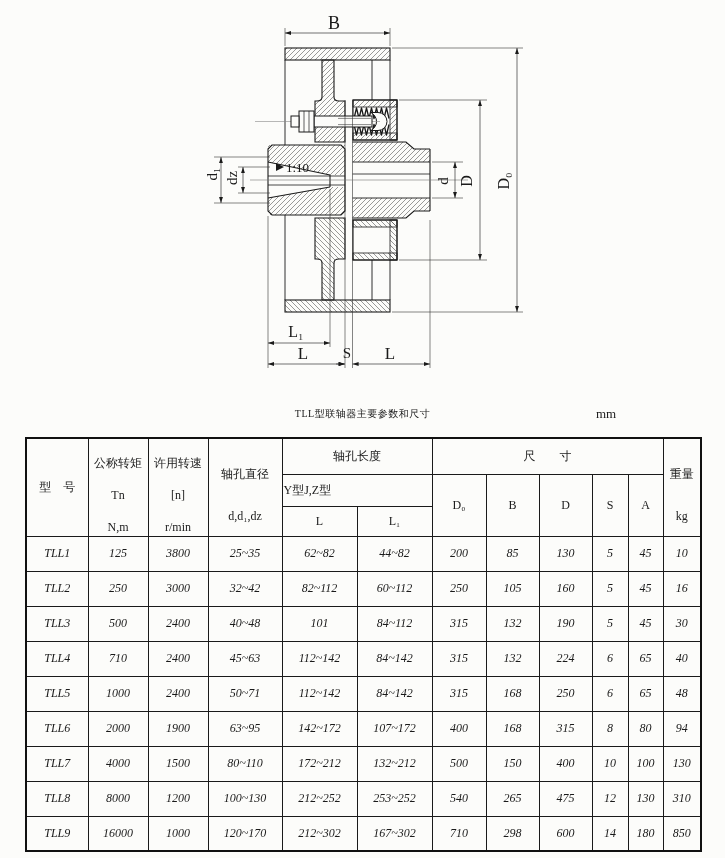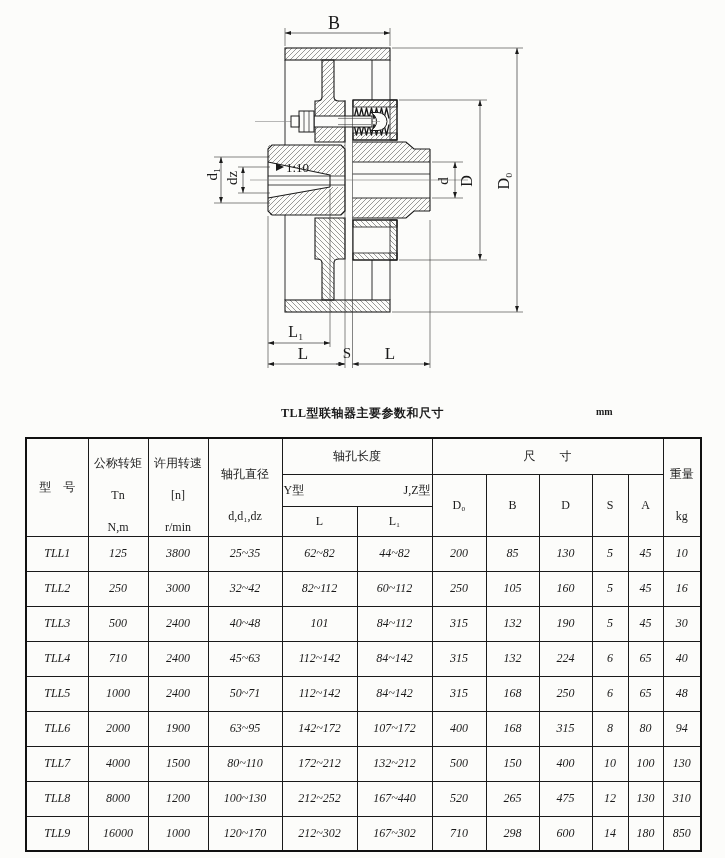--- a/index.html
+++ b/index.html
@@ -5,40 +5,40 @@
   html,body{margin:0;padding:0;}
   body{
     width:725px;height:858px;position:relative;
     background:#fcfcfa;
     font-family:"Liberation Serif","DejaVu Serif",serif;
     color:#1a1a1a;
   }
   svg text{font-family:"Liberation Serif","DejaVu Serif",serif;fill:#1a1a1a;}
   .drawing{position:absolute;top:0;left:0;}
   .title-row{position:absolute;top:403px;left:0;width:725px;text-align:center;}
-  .tbl-title{font-weight:bold;font-size:12px;letter-spacing:.5px;}
-  .unit{position:absolute;top:406px;left:596px;font-size:10px;font-weight:bold;}
+  .tbl-title{font-weight:normal;font-size:10px;letter-spacing:.5px;}
+  .unit{position:absolute;top:406px;left:596px;font-size:13px;font-weight:normal;}
   table.spec{
     position:absolute;top:437px;left:25px;width:675px;
     border-collapse:collapse;table-layout:fixed;
     font-size:12px;
   }
   table.spec th,table.spec td{
     border:1px solid #1a1a1a;text-align:center;vertical-align:middle;
     font-weight:normal;padding:0 1px;line-height:1.35;
   }
   table.spec{border:2px solid #111;}
   thead tr.r1{height:36px;}
   thead tr.r2{height:32px;}
   thead tr.r3{height:30px;}
   tbody tr{height:35px;font-style:italic;}
   .hline{display:block;margin-top:16px;}
   .gap-top{margin-top:26px;}
   .pre{white-space:pre;}
-  .split{display:flex;justify-content:space-between;align-items:center;}
+  .split{display:flex;justify-content:flex-start;align-items:center;}
 </style>
 </head>
 <body>
 
 <svg class="drawing" width="725" height="398" viewBox="0 0 725 398">
   <defs>
     <pattern id="hat" width="5" height="5" patternUnits="userSpaceOnUse">
       <path d="M0,5 L5,0" stroke="#555" stroke-width="0.6"></path>
     </pattern>
     <marker id="arr" viewBox="0 0 10 8" refX="10" refY="4" markerWidth="9" markerHeight="7" orient="auto-start-reverse">
@@ -319,22 +319,22 @@
         <td>10</td>
         <td>100</td>
         <td>130</td>
       </tr>
       <tr>
         <td>TLL8</td>
         <td>8000</td>
         <td>1200</td>
         <td>100~130</td>
         <td>212~252</td>
-        <td>167~440</td>
-        <td>520</td>
+        <td>253~252</td>
+        <td>540</td>
         <td>265</td>
         <td>475</td>
         <td>12</td>
         <td>130</td>
         <td>310</td>
       </tr>
       <tr>
         <td>TLL9</td>
         <td>16000</td>
         <td>1000</td>

